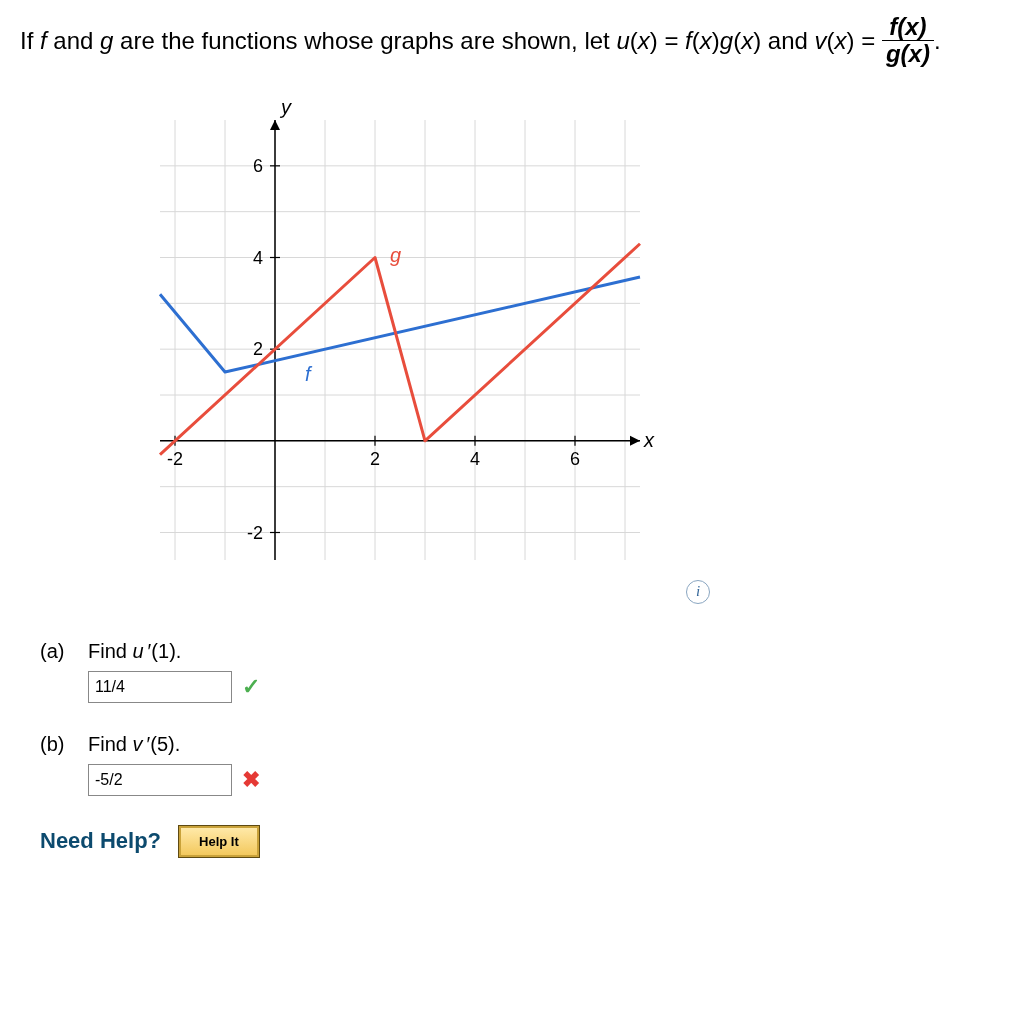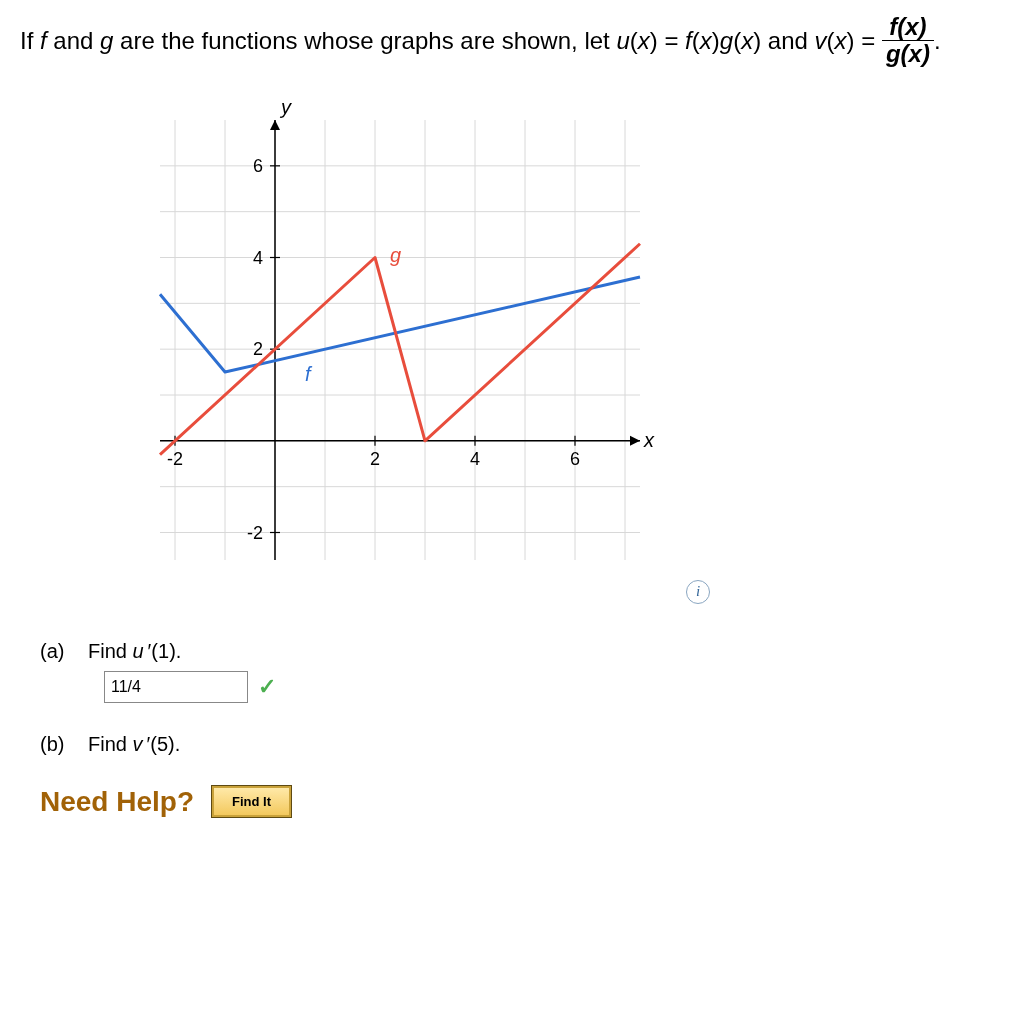--- a/index.html
+++ b/index.html
@@ -77,21 +77,21 @@
     display: flex;
     align-items: baseline;
     gap: 18px;
     font-size: 20px;
   }
   .qa-label {
     min-width: 30px;
   }
   .answer-row {
     margin-top: 8px;
-    margin-left: 64px;
+    margin-left: 48px;
     display: flex;
     align-items: center;
     gap: 10px;
   }
   .answer-input {
     width: 130px;
     height: 26px;
     font-size: 16px;
     padding: 2px 6px;
     border: 1px solid #888;
@@ -105,23 +105,23 @@
   .icon-cross { color: #E53935; }
 
   .need-help {
     margin-top: 30px;
     margin-left: 20px;
     display: flex;
     align-items: center;
     gap: 18px;
   }
   .need-help-label {
-    color: #a16207;
-    font-weight: bold;
-    font-size: 28px;
+    color: #0c4a6e;
+    font-weight: bold;
+    font-size: 22px;
   }
   .readit-btn {
     font-family: Verdana, sans-serif;
     font-size: 13px;
     font-weight: bold;
     padding: 6px 18px;
     background: linear-gradient(to bottom, #ffe9a8, #f3c95e);
     border: 2px solid #c9a23a;
     outline: 1px solid #5e4a12;
     cursor: pointer;
@@ -205,20 +205,24 @@
     </div>
   </div>
 
   <div class="qa-block">
     <div class="qa-line">
       <span class="qa-label">(b)</span>
       <span>
         <span>Find </span><span class="italic">v</span><span> ′</span><span>(5).</span>
       </span>
     </div>
+    <div class="answer-row">
+      <input type="text" class="answer-input" value="-5/2" style="">
+      <span class="icon-cross">✖</span>
+    </div>
   </div>
 
   <div class="need-help">
     <span class="need-help-label">Need Help?</span>
-    <button class="readit-btn">Find It</button>
+    <button class="readit-btn">Help It</button>
   </div>
 
 </div>
 
 </body></html>

